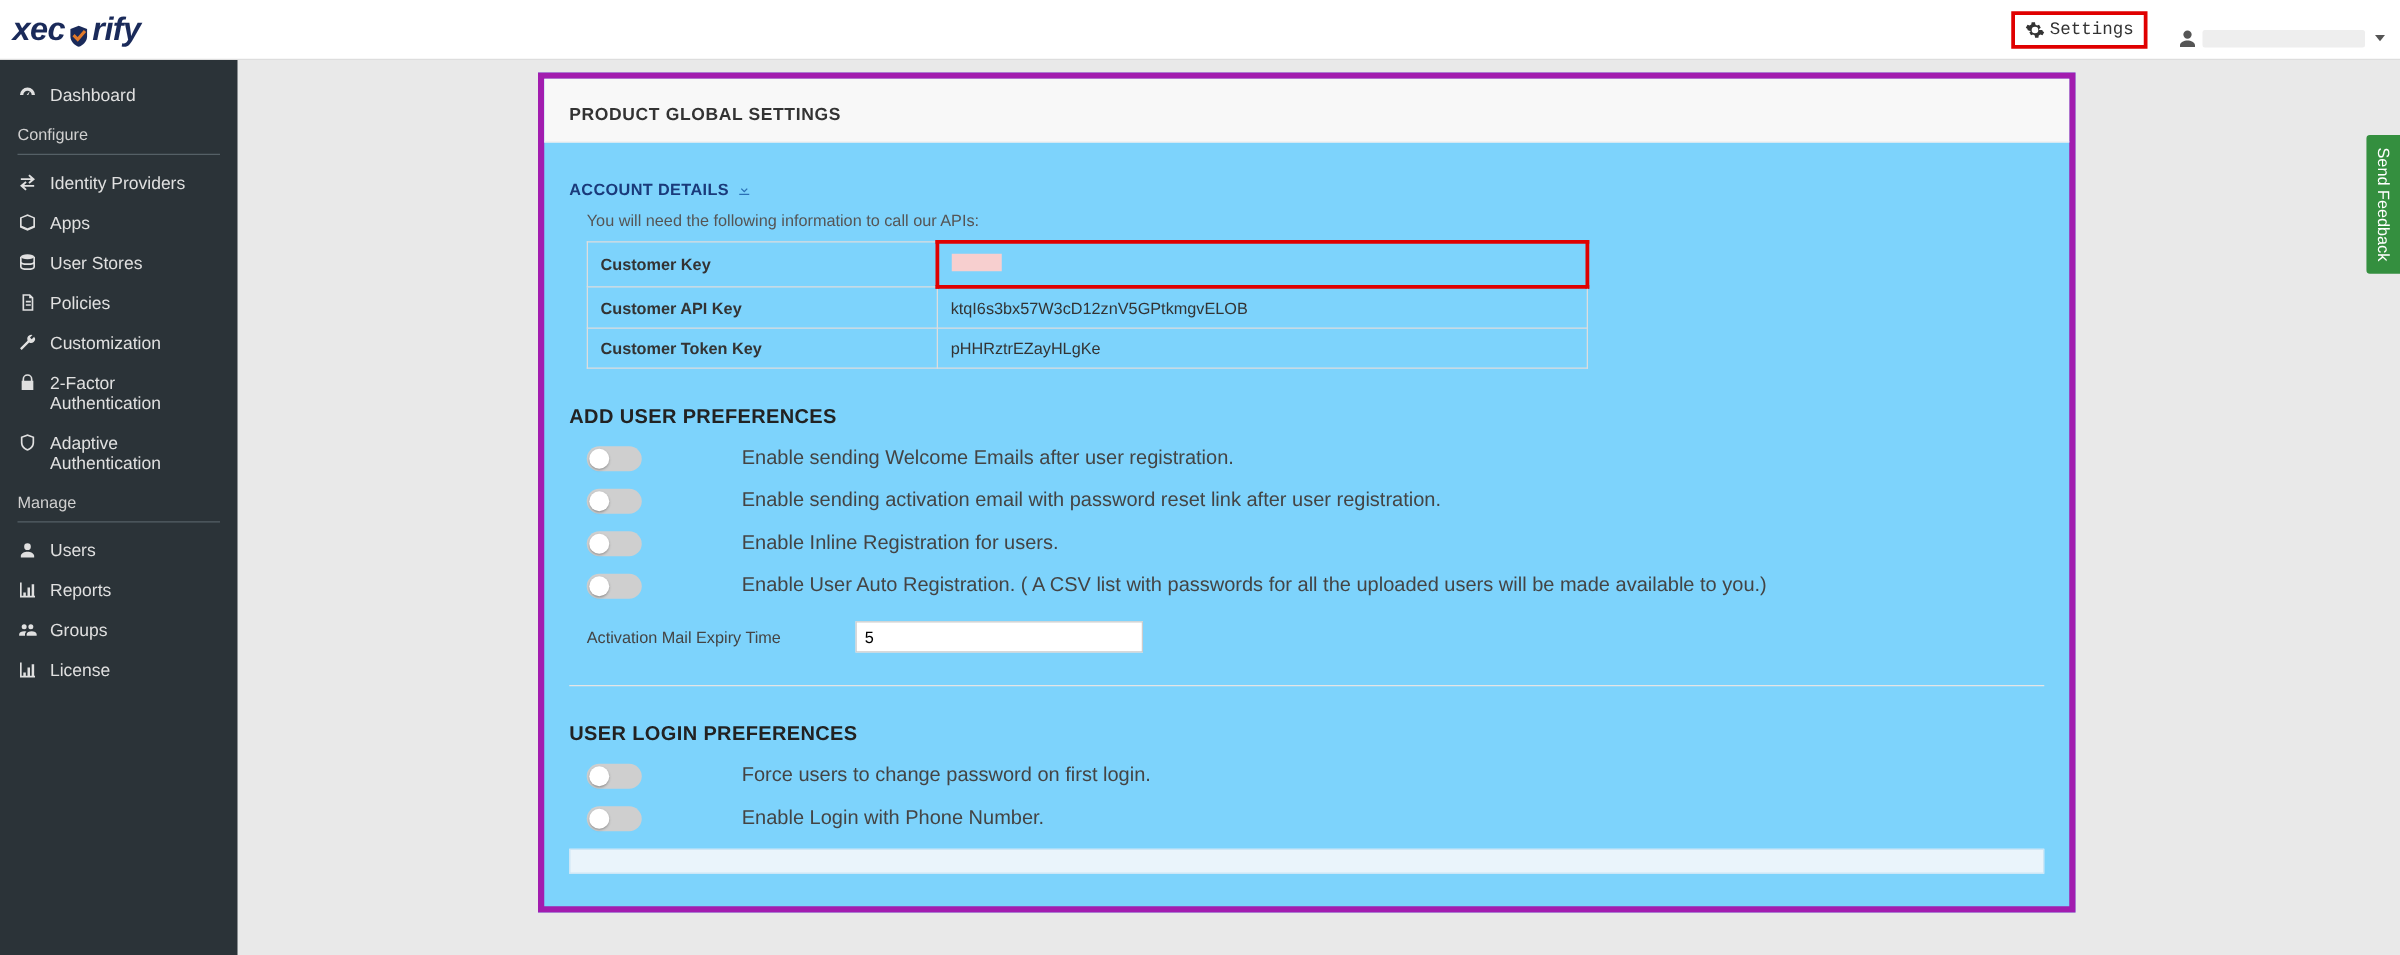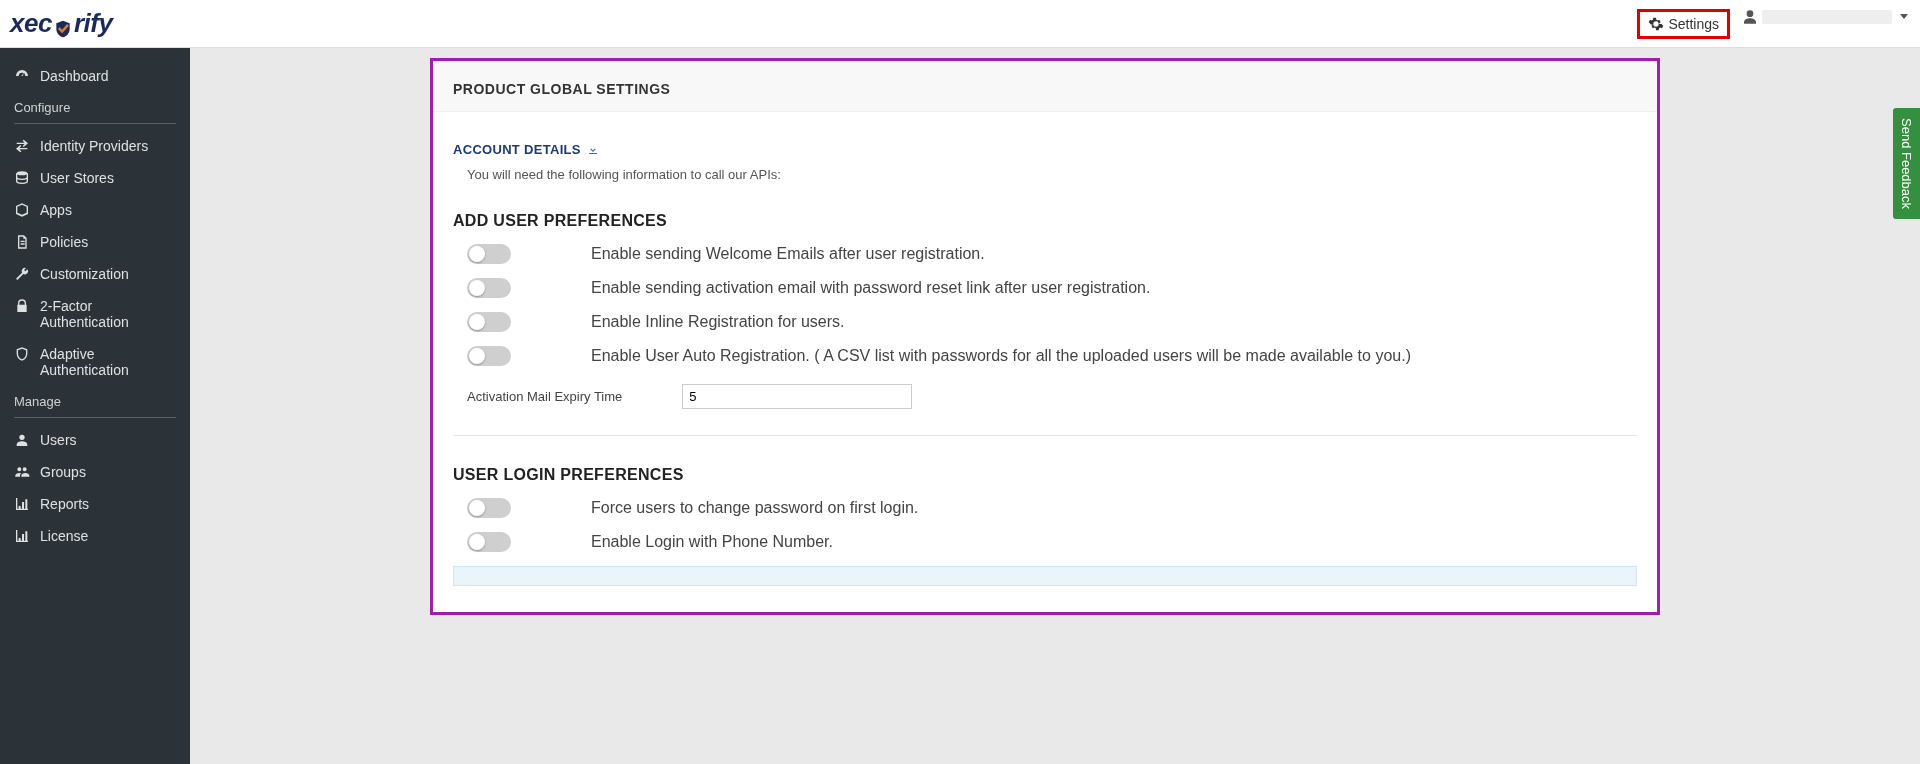--- a/index.html
+++ b/index.html
@@ -15,21 +15,21 @@
   }
   .logo {
     font-size: 26px; font-weight: bold; font-style: italic;
     color: #1a2a5a; letter-spacing: -0.5px;
     display: flex; align-items: center;
   }
   .logo-shield {
     display: inline-block; width: 20px; height: 22px;
     margin: 0 1px; position: relative; top: 2px;
   }
-  .topbar-right { display: flex; align-items: flex-start; gap: 12px; }
+  .topbar-right { display: flex; align-items: flex-end; gap: 24px; font-family: Liberation Mono, monospace; }
   .settings-btn {
     border: 3px solid #e00000; padding: 4px 8px;
     display: flex; align-items: center; gap: 4px;
     color: #333; cursor: pointer; font-size: 14px;
   }
   .gear-svg { width: 16px; height: 16px; }
   .user-area { display: flex; align-items: center; gap: 4px; cursor: pointer; }
   .user-icon { width: 16px; height: 16px; fill: #555; }
   .user-name-blur { width: 130px; height: 14px; background: #eee; border-radius: 2px; }
   .caret-down {
@@ -56,21 +56,21 @@
     margin: 2px 14px 6px 14px;
   }
   .nav-icon { width: 16px; height: 16px; fill: #e0e0e0; flex-shrink: 0; }
 
   
   .main {
     position: absolute; top: 48px; left: 190px; right: 0; bottom: 0;
     overflow-y: auto; padding: 10px 260px 40px 240px;
   }
   .panel {
-    background: #ffffff; border: 3px solid #a21caf; margin-bottom: 0;
+    background: #7dd3fc; border: 5px solid #a21caf; margin-bottom: 0;
   }
   .panel-header {
     padding: 20px 20px 14px 20px;
     font-weight: bold; font-size: 14px; letter-spacing: 0.5px;
     border-bottom: 1px solid #eee;
     background: #f8f8f8;
   }
   .panel-body { padding: 18px 20px 26px 20px; }
 
   .section-title {
@@ -190,33 +190,33 @@
   <hr>
 
   <div class="nav-item">
     <svg class="nav-icon" viewBox="0 0 24 24">
         <path d="M4 7h12l-3-3 1.5-1.5L21 8l-6.5 5.5L13 12l3-3H4V7zm16 10H8l3 3-1.5 1.5L3 16l6.5-5.5L11 12l-3 3h12v2z"></path>
       </svg>
     <span>Identity Providers</span>
   </div>
   <div class="nav-item">
     <svg class="nav-icon" viewBox="0 0 24 24">
+        <path d="M12 2l9 4v12l-9 4-9-4V6l9-4zm0 2.2L5 7v9l7 3 7-3V7l-7-2.8z"></path>
+      </svg>
+    <span>Apps</span>
+  </div>
+  <div class="nav-item">
+    <svg class="nav-icon" viewBox="0 0 24 24">
         <ellipse cx="12" cy="5" rx="8" ry="3"></ellipse>
         <path d="M4 5v6c0 1.7 3.6 3 8 3s8-1.3 8-3V5M4 11v6c0 1.7 3.6 3 8 3s8-1.3 8-3v-6" fill="none" stroke="#e0e0e0" stroke-width="2"></path>
       </svg>
     <span>User Stores</span>
   </div>
   <div class="nav-item">
     <svg class="nav-icon" viewBox="0 0 24 24">
-        <path d="M12 2l9 4v12l-9 4-9-4V6l9-4zm0 2.2L5 7v9l7 3 7-3V7l-7-2.8z"></path>
-      </svg>
-    <span>Apps</span>
-  </div>
-  <div class="nav-item">
-    <svg class="nav-icon" viewBox="0 0 24 24">
         <path d="M6 2h9l4 4v16H6V2zm2 2v16h9V7h-3V4H8zm2 6h6v2h-6v-2zm0 4h6v2h-6v-2z"></path>
       </svg>
     <span>Policies</span>
   </div>
   <div class="nav-item">
     <svg class="nav-icon" viewBox="0 0 24 24">
         <path d="M21 6a5 5 0 01-7 6l-9 9-2-2 9-9a5 5 0 016-7l-3 3 2 2 3-3c.3.6.5 1.3.5 2z"></path>
       </svg>
     <span>Customization</span>
   </div>
@@ -237,29 +237,29 @@
   <hr>
 
   <div class="nav-item">
     <svg class="nav-icon" viewBox="0 0 24 24">
         <path d="M12 12a4 4 0 100-8 4 4 0 000 8zm0 2c-3.5 0-8 1.8-8 5v2h16v-2c0-3.2-4.5-5-8-5z"></path>
       </svg>
     <span>Users</span>
   </div>
   <div class="nav-item">
     <svg class="nav-icon" viewBox="0 0 24 24">
+        <path d="M3 3v18h18v-2H5V3H3zm4 12h3v4H7v-4zm5-6h3v10h-3V9zm5-4h3v14h-3V5z"></path>
+      </svg>
+    <span>Reports</span>
+  </div>
+  <div class="nav-item">
+    <svg class="nav-icon" viewBox="0 0 24 24">
         <path d="M8 11a3 3 0 100-6 3 3 0 000 6zm8 0a3 3 0 100-6 3 3 0 000 6zM2 19v-2c0-2 3-3.5 6-3.5 1 0 2 .2 2.8.5C9.7 14.7 9 15.8 9 17v2H2zm9 0v-2c0-2 3-3.5 6-3.5s6 1.5 6 3.5v2H11z"></path>
       </svg>
     <span>Groups</span>
-  </div>
-  <div class="nav-item">
-    <svg class="nav-icon" viewBox="0 0 24 24">
-        <path d="M3 3v18h18v-2H5V3H3zm4 12h3v4H7v-4zm5-6h3v10h-3V9zm5-4h3v14h-3V5z"></path>
-      </svg>
-    <span>Reports</span>
   </div>
   <div class="nav-item">
     <svg class="nav-icon" viewBox="0 0 24 24">
         <path d="M3 3v18h18v-2H5V3H3zm4 12h3v4H7v-4zm5-6h3v10h-3V9zm5-4h3v14h-3V5z"></path>
       </svg>
     <span>License</span>
   </div>
 </div>
 
 <div class="feedback-tab">
@@ -272,20 +272,36 @@
     <div class="panel-body">
 
       <div class="section-title blue-title">
         <span>ACCOUNT DETAILS</span>
         <svg class="download-icon" viewBox="0 0 24 24">
             <path d="M12 3v10l4-4 1.5 1.5L12 16 6.5 10.5 8 9l4 4V3h0zM4 18h16v2H4v-2z"></path>
           </svg>
       </div>
       <div class="helper-text">You will need the following information to call our APIs:</div>
 
+      <table class="details">
+        <tbody>
+            <tr>
+          <td class="label">Customer Key</td>
+          <td class="redacted-cell"><span class="redacted-box"></span></td>
+        </tr>
+        <tr>
+          <td class="label">Customer API Key</td>
+          <td>ktqI6s3bx57W3cD12znV5GPtkmgvELOB</td>
+        </tr>
+        <tr>
+          <td class="label">Customer Token Key</td>
+          <td>pHHRztrEZayHLgKe</td>
+        </tr>
+      </tbody>
+        </table>
 
       <div class="section-title black-title">ADD USER PREFERENCES</div>
 
       <div class="pref-row">
         <div class="toggle"></div>
         <div class="pref-desc">Enable sending Welcome Emails after user registration.</div>
       </div>
       <div class="pref-row">
         <div class="toggle"></div>
         <div class="pref-desc">Enable sending activation email with password reset link after user registration.</div>

